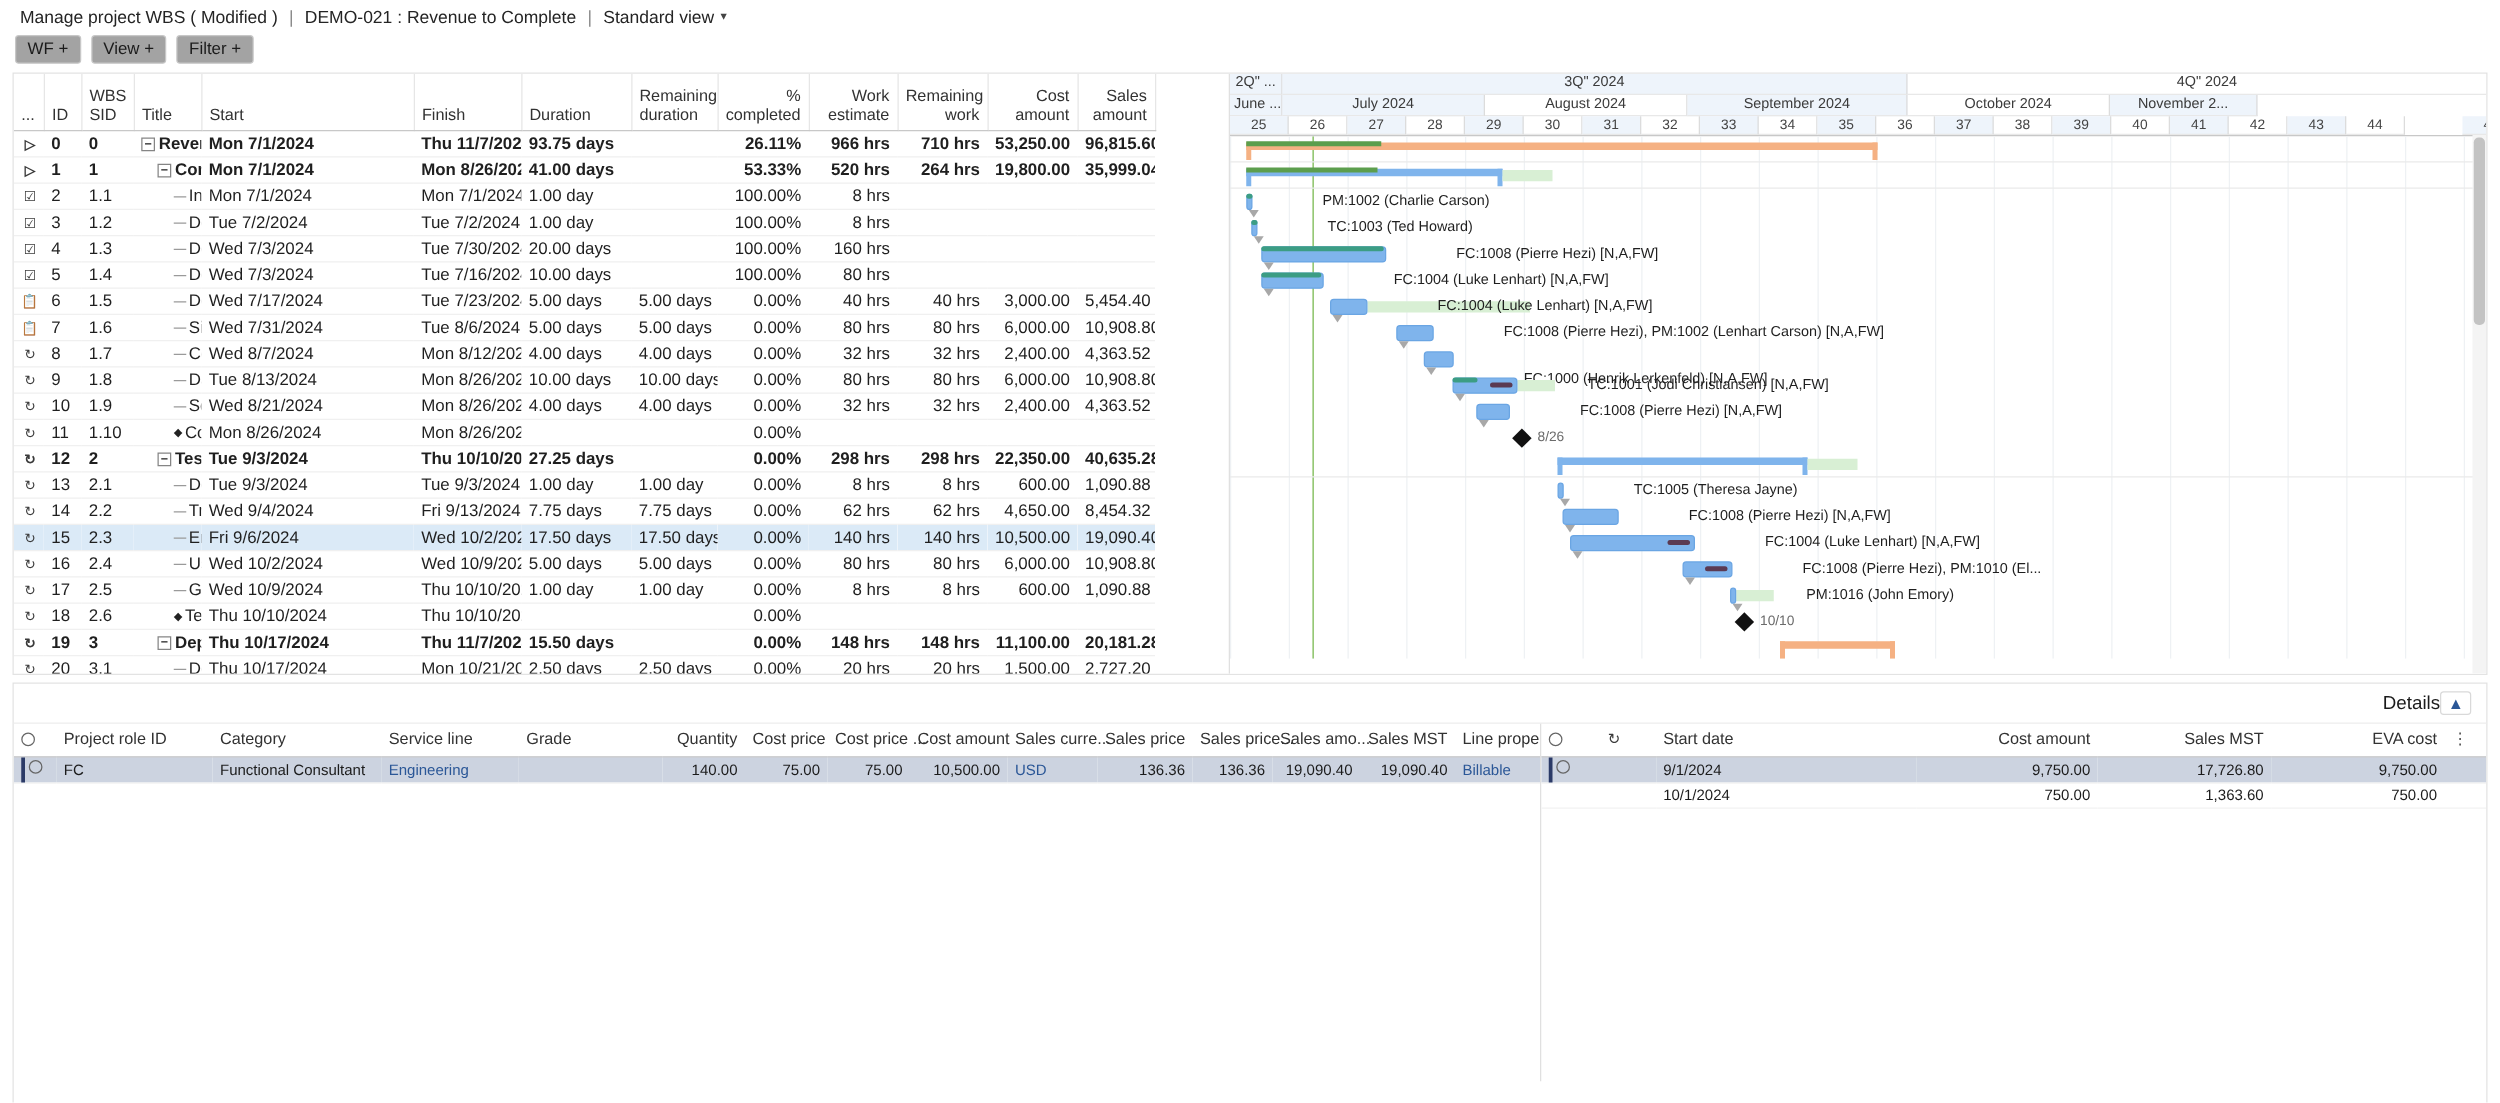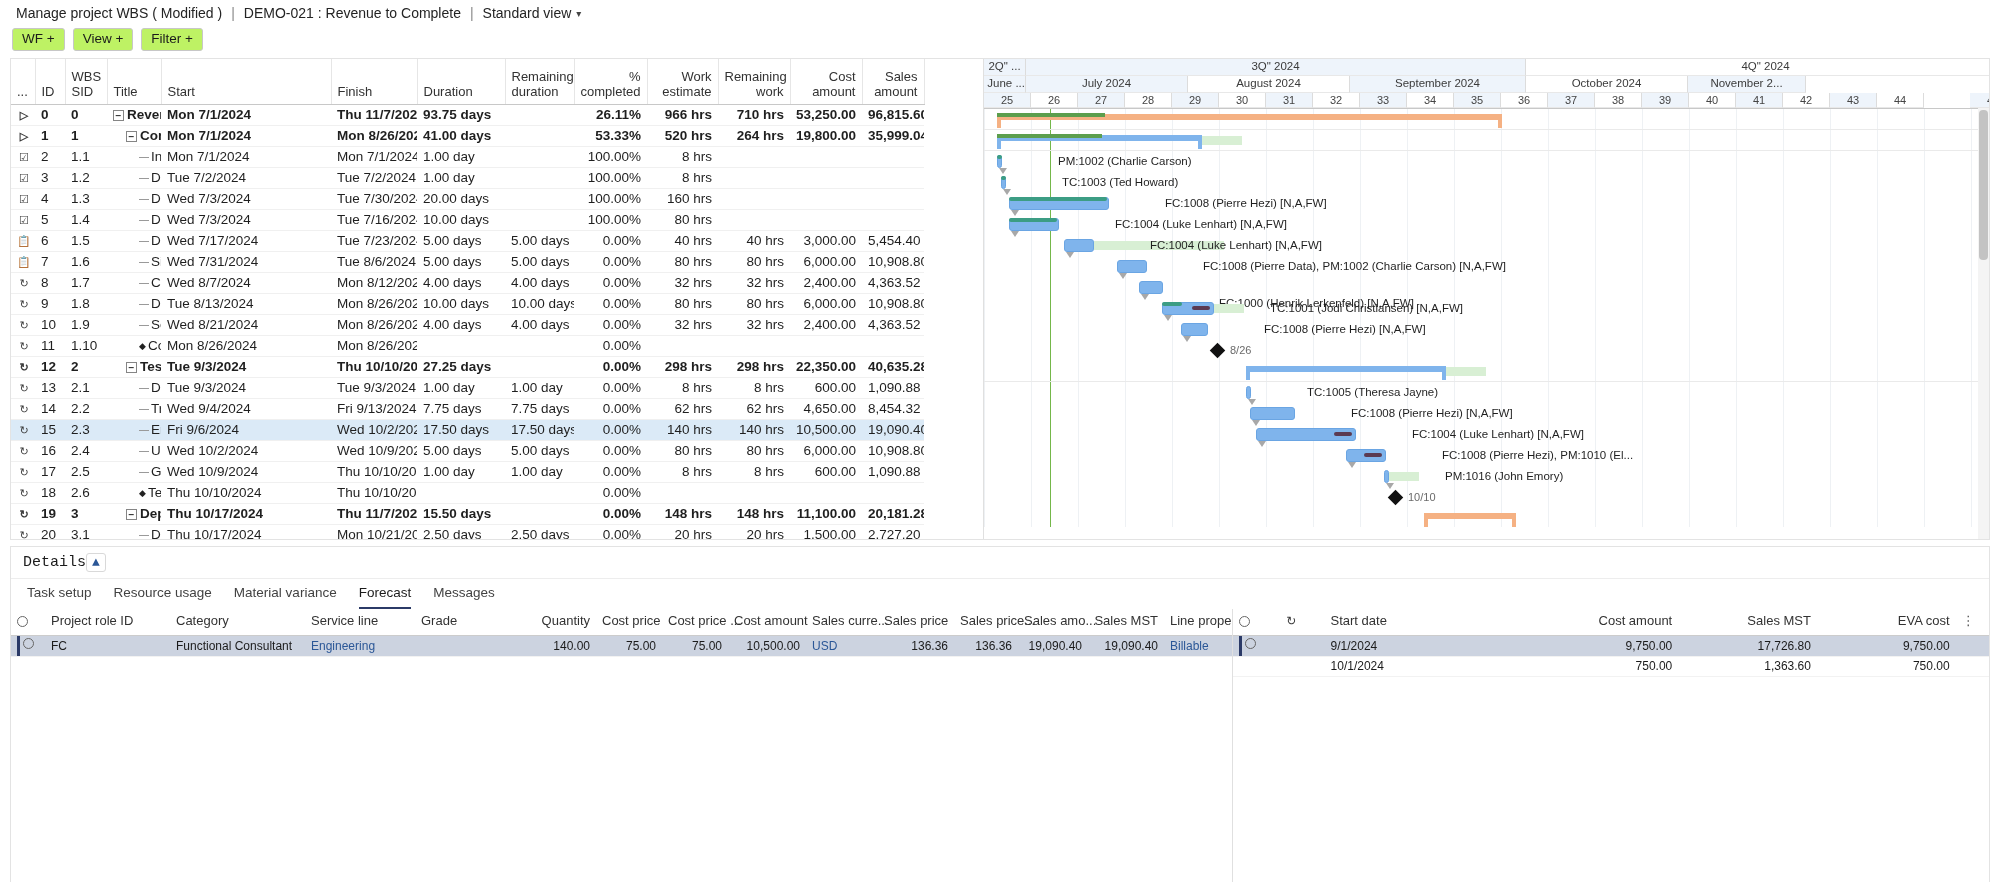--- a/index.html
+++ b/index.html
@@ -22,21 +22,21 @@
   }
   .topbar .sep { margin: 0 9px; color: #8a8a8a; }
   .chev { font-size: 10px; margin-left: 5px; color: #444; }
   .btnbar {
     height: 26px;
     display: flex; align-items: center; gap: 8px;
     padding-left: 12px;
   }
   .wfbtn {
     border: 1px solid #c7c7c7;
-    background: #bef264;
+    background: #a3a3a3;
     border-radius: 3px;
     padding: 2px 9px 3px 9px;
     font-size: 13.5px;
     color: #1b1b1b;
     line-height: 16px;
     cursor: pointer;
   }
   
   .mainarea {
     position: relative;
@@ -120,23 +120,23 @@
   
   .details {
     margin: 6px 10px 0 10px;
     border: 1px solid #e3e3e3;
     background:#fff;
     height: 352px;
     position: relative;
     overflow:hidden;
   }
   .details-hdr {
-    height:32px; display:flex; align-items:center; justify-content:flex-start;
+    height:32px; display:flex; align-items:center; justify-content:flex-end;
     padding: 0 12px; border-bottom:1px solid #ededed;
-    font-size:15px; color:#1b1b1b;font-family:Liberation Mono, monospace;
+    font-size:15px; color:#1b1b1b;
   }
   .collapse-ic { color:#2b5797; font-size:13px; border:1px solid #d9d9d9; border-radius:3px; padding:1px 5px;}
   .tabs { display:flex; gap:22px; padding: 6px 16px 0 16px; height:30px; font-size:13.5px;}
   .tab { color:#424242; padding-bottom:6px; cursor:pointer; white-space:nowrap;}
   .tab.active { color:#1b1b1b; border-bottom:2px solid #2b3a67; }
   .dsplit { display:flex; gap:0; height:286px; }
   .dleft { flex: 0 0 1222px; border-right:1px solid #e0e0e0; overflow:hidden; }
   .dright { flex: 1 1 auto; overflow:hidden; }
   table.dgrid { border-collapse:collapse; table-layout:fixed; width:100%; }
   table.dgrid th {
@@ -636,21 +636,21 @@
         <div class="arrow-d" style="left: 27px; top: 101px;"></div>
         <div class="bar" style="left: 25px; top: 109px; width: 50px; height: 13px; background: rgb(127, 180, 236); border: 1px solid rgb(106, 165, 227);"></div>
         <div style="position: absolute; left: 25px; top: 109px; width: 48px; height: 4px; background: rgb(60, 157, 132); border-radius: 2px;"></div>
         <div class="glabel" style="left: 89px; top: 109px;">FC:1004 (Luke Lenhart) [N,A,FW]</div>
         <div class="arrow-d" style="left: 27px; top: 122px;"></div>
         <div style="position: absolute; left: 110px; top: 132px; width: 130px; height: 9px; background: rgb(216, 239, 212);"></div>
         <div class="bar" style="left: 80px; top: 130px; width: 30px; height: 13px; background: rgb(127, 180, 236); border: 1px solid rgb(106, 165, 227);"></div>
         <div class="glabel" style="left: 124px; top: 130px;">FC:1004 (Luke Lenhart) [N,A,FW]</div>
         <div class="arrow-d" style="left: 82px; top: 143px;"></div>
         <div class="bar" style="left: 133px; top: 151px; width: 30px; height: 13px; background: rgb(127, 180, 236); border: 1px solid rgb(106, 165, 227);"></div>
-        <div class="glabel" style="left: 177px; top: 151px;">FC:1008 (Pierre Data), PM:1002 (Charlie Carson) [N,A,FW]</div>
+        <div class="glabel" style="left: 177px; top: 151px;">FC:1008 (Pierre Hezi), PM:1002 (Lenhart Carson) [N,A,FW]</div>
         <div class="arrow-d" style="left: 135px; top: 164px;"></div>
         <div class="bar" style="left: 155px; top: 172px; width: 24px; height: 13px; background: rgb(127, 180, 236); border: 1px solid rgb(106, 165, 227);"></div>
         <div class="glabel" style="left: 193px; top: 188px;">FC:1000 (Henrik Lerkenfeld) [N,A,FW]</div>
         <div class="arrow-d" style="left: 157px; top: 185px;"></div>
         <div style="position: absolute; left: 230px; top: 195px; width: 30px; height: 9px; background: rgb(216, 239, 212);"></div>
         <div class="bar" style="left: 178px; top: 193px; width: 52px; height: 13px; background: rgb(127, 180, 236); border: 1px solid rgb(106, 165, 227);"></div>
         <div style="position: absolute; left: 178px; top: 193px; width: 20px; height: 4px; background: rgb(60, 157, 132); border-radius: 2px;"></div>
         <div style="position: absolute; left: 208px; top: 197px; width: 18px; height: 4px; background: rgb(91, 58, 82); border-radius: 2px;"></div>
         <div class="glabel" style="left: 244px; top: 193px;">TC:1001 (Jodi Christiansen) [N,A,FW]</div>
         <div class="arrow-d" style="left: 180px; top: 206px;"></div>
@@ -691,27 +691,20 @@
       <div class="vthumb"></div>
     </div>
   </div>
 </div>
 
 <div class="details">
   <div class="details-hdr">
     <span>Details</span>
     <span class="collapse-ic">▲</span>
   </div>
-  <div class="tabs" id="dtabs">
-      <div class="tab">Task setup</div>
-      <div class="tab">Resource usage</div>
-      <div class="tab">Material variance</div>
-      <div class="tab active">Forecast</div>
-      <div class="tab">Messages</div>
-    </div>
 
   <div class="dsplit">
     <div class="dleft">
       <table class="dgrid">
         <colgroup>
           <col style="width:34px">
             <col style="width:125px">
             <col style="width:135px">
             <col style="width:110px">
           <col style="width:115px">

